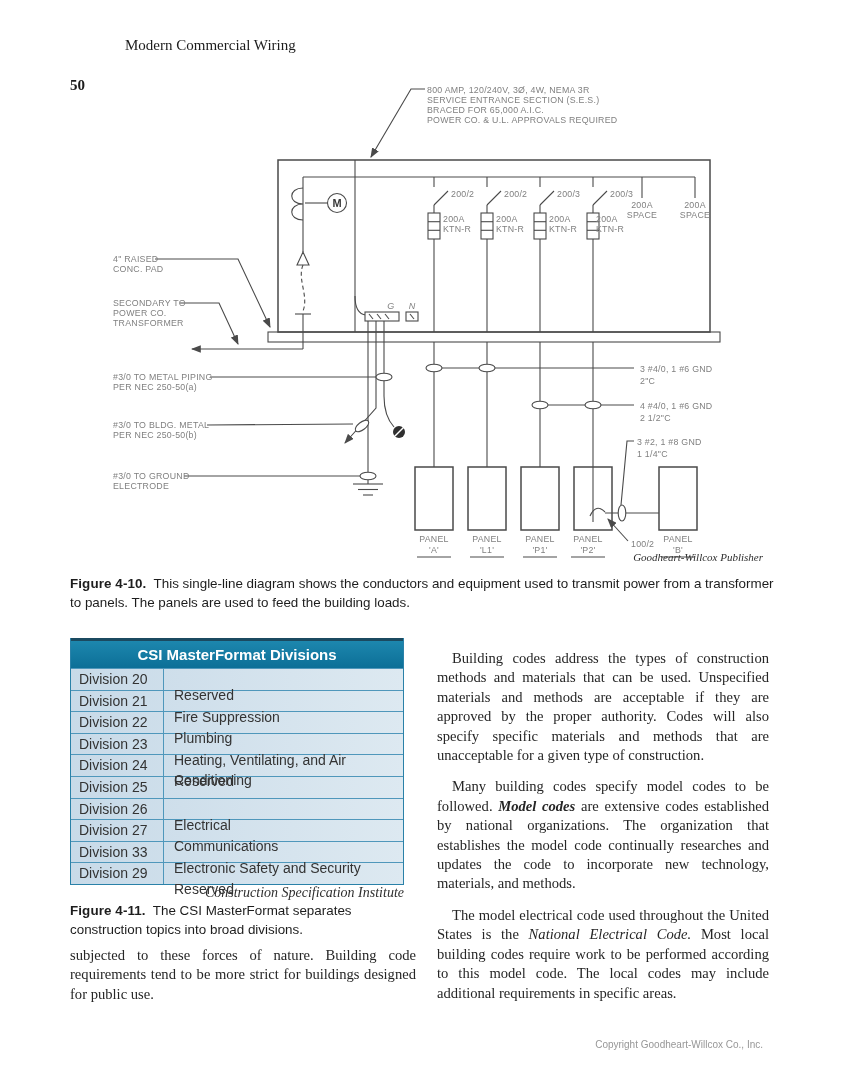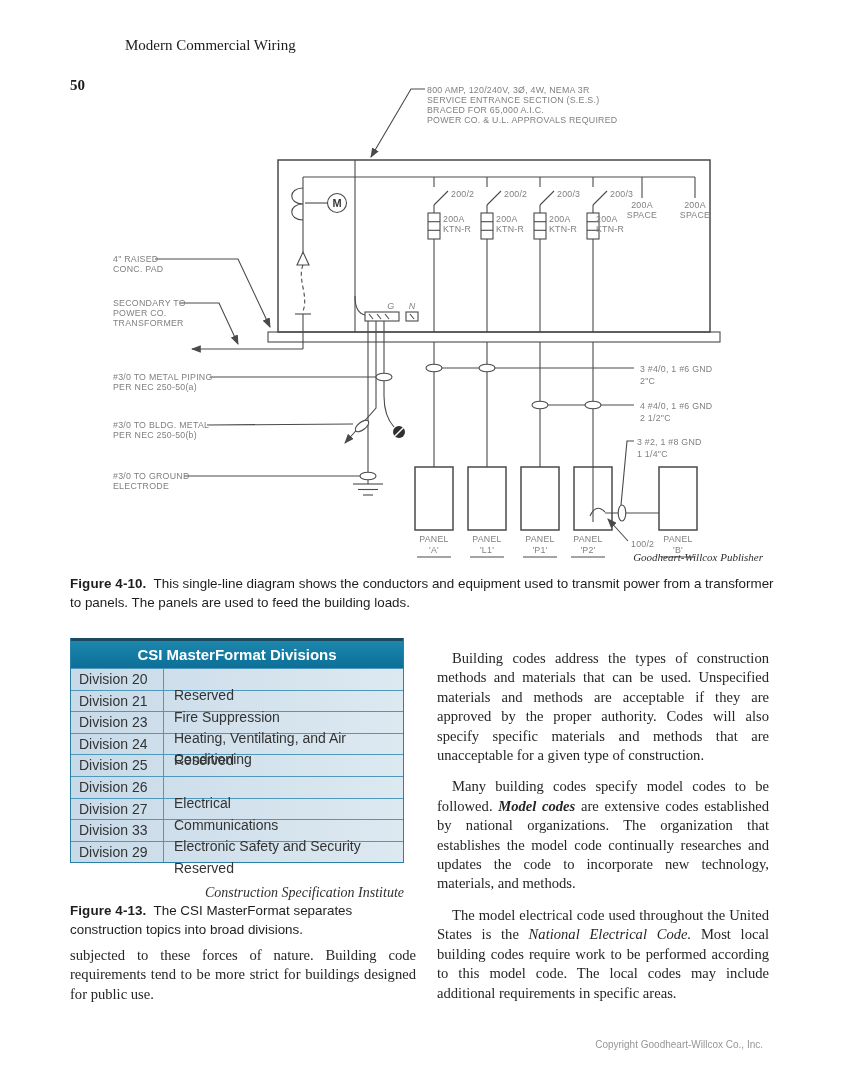--- a/index.html
+++ b/index.html
@@ -276,20 +276,24 @@
     <div id="csi-head">CSI MasterFormat Divisions</div>
     <div class="tbl-row">
       <div class="c1">Division 20</div>
       <div class="c2">Reserved</div>
     </div>
     <div class="tbl-row">
       <div class="c1">Division 21</div>
       <div class="c2">Fire Suppression</div>
     </div>
     <div class="tbl-row">
+      <div class="c1">Division 22</div>
+      <div class="c2">Plumbing</div>
+    </div>
+    <div class="tbl-row">
       <div class="c1">Division 23</div>
       <div class="c2">Heating, Ventilating, and Air Conditioning</div>
     </div>
     <div class="tbl-row">
       <div class="c1">Division 24</div>
       <div class="c2">Reserved</div>
     </div>
     <div class="tbl-row">
       <div class="c1">Division 25</div>
     </div>
@@ -308,21 +312,21 @@
     <div class="tbl-row">
       <div class="c1">Division 29</div>
       <div class="c2">Reserved</div>
     </div>
   </div>
   <div class="abs" id="table-credit">
     <div class="credit">Construction Specification Institute</div>
   </div>
 
   <div class="abs caption" id="fig411-caption">
-    <b>Figure 4-13.</b>&nbsp;
+    <b>Figure 4-11.</b>&nbsp;
     <span>The CSI MasterFormat separates construction topics into broad divisions.</span>
   </div>
 
   <div class="abs body-text" id="left-col">subjected to these forces of nature. Building code requirements tend to be more strict for buildings designed for public use.</div>
 
   <div class="abs body-text" id="right-col">
     <p>Building codes address the types of construction methods and materials that can be used. Unspecified materials and methods are acceptable if they are approved by the proper authority. Codes will also specify specific materials and methods that are unacceptable for a given type of construction.</p>
     <p><span>Many building codes specify model codes to be followed. </span><b><i>Model codes</i></b><span> are extensive codes established by national organizations. The organization that establishes the model code continually researches and updates the code to incorporate new technology, materials, and methods.</span></p>
     <p><span>The model electrical code used throughout the United States is the </span><i>National Electrical Code.</i><span> Most local building codes require work to be performed according to this model code. The local codes may include additional requirements in specific areas.</span></p>
   </div>

